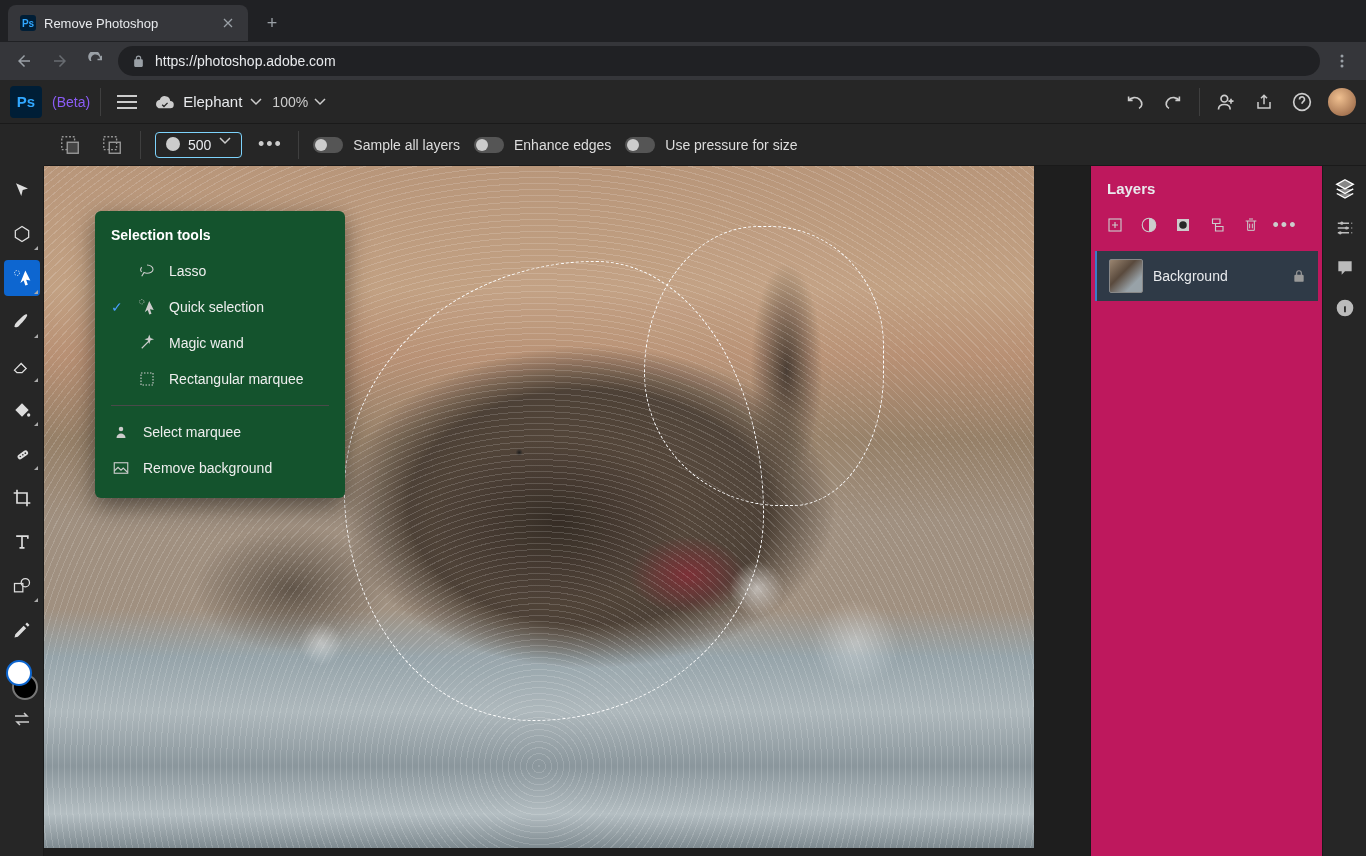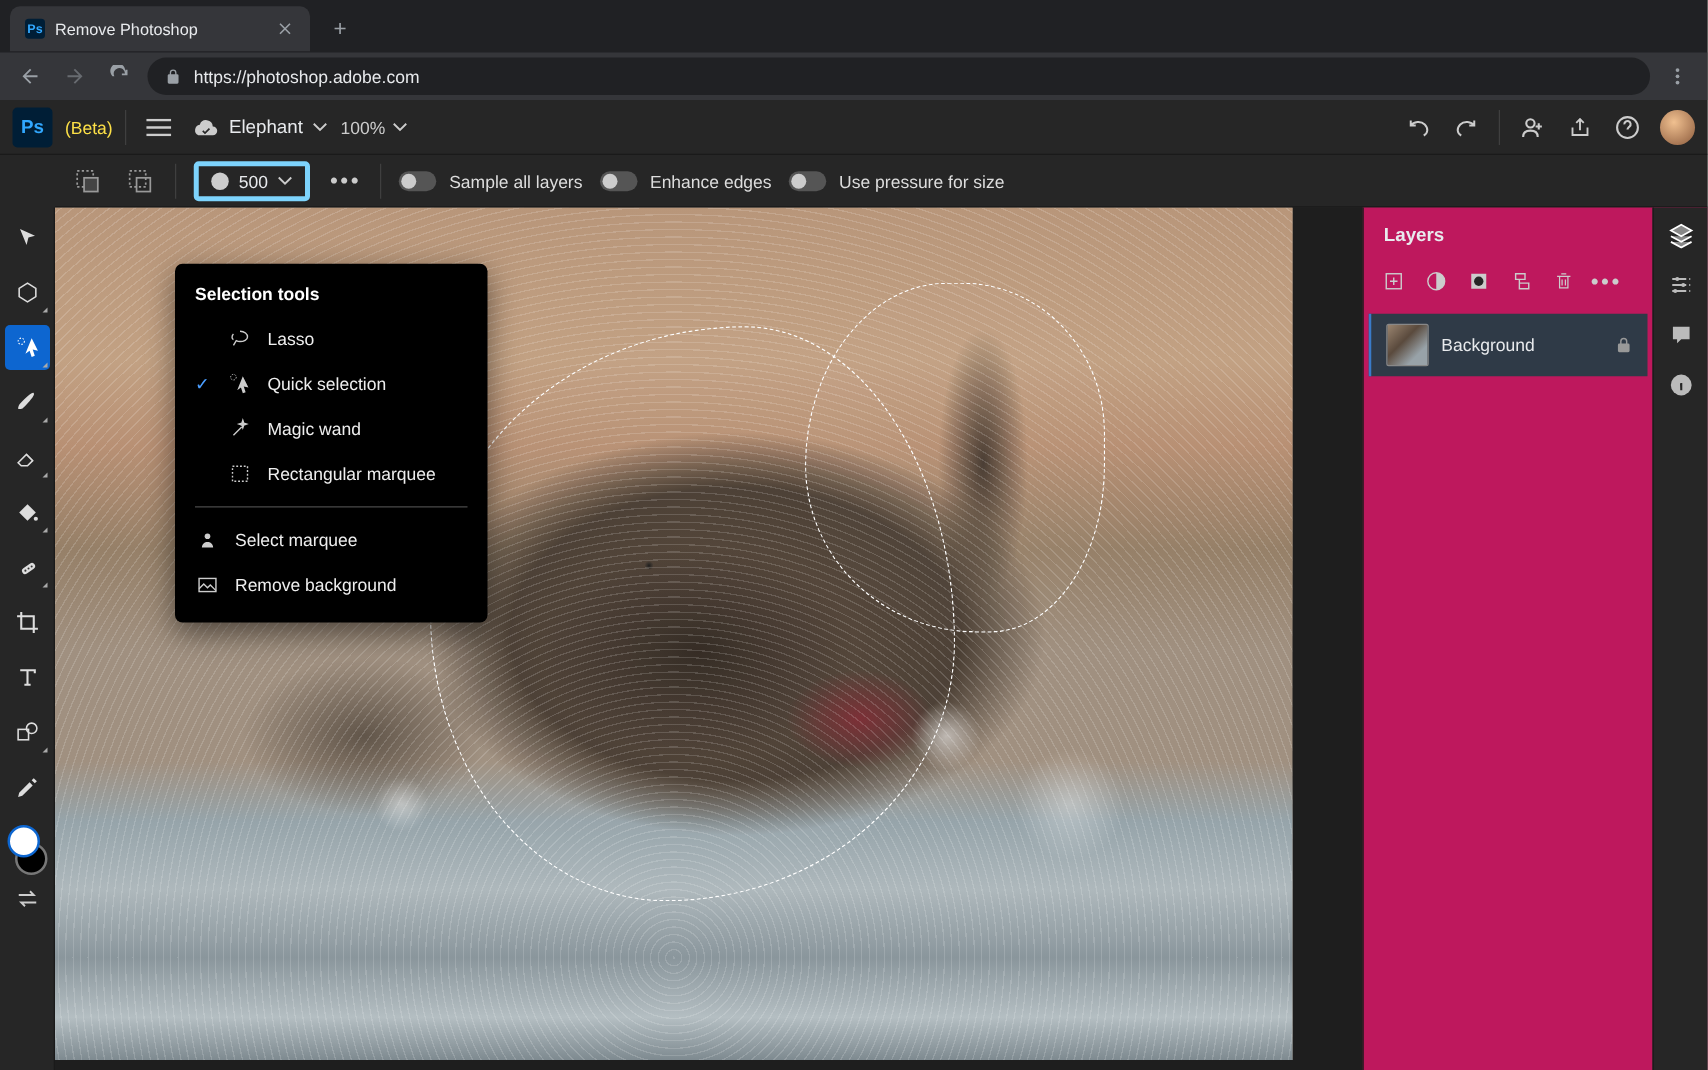--- a/index.html
+++ b/index.html
@@ -12,33 +12,33 @@
 .tab-close { width:16px; height:16px; display:flex; align-items:center; justify-content:center; color:#9aa0a6; cursor:pointer; }
 .new-tab { width:28px; height:28px; display:flex; align-items:center; justify-content:center; color:#9aa0a6; margin-left:10px; cursor:pointer; font-size:18px;}
 .nav-bar { display:flex; align-items:center; gap:8px; padding:6px 10px; background:#35363a; height:38px;}
 .nav-icon { width:28px; height:28px; display:flex; align-items:center; justify-content:center; color:#9aa0a6; cursor:pointer;}
 .nav-icon.disabled { opacity:.5; }
 .url-bar { flex:1; background:#202124; border-radius:18px; height:30px; display:flex; align-items:center; padding:0 14px; gap:10px; color:#e8eaed; font-size:14px;}
 .url-lock { color:#9aa0a6; font-size:12px;}
 .ps-app { background:#262626; height: calc(856px - 80px); display:flex; flex-direction:column;}
 .ps-header { height:44px; display:flex; align-items:center; padding:0 10px; border-bottom:1px solid #1a1a1a; gap:10px;}
 .ps-logo { width:32px; height:32px; background:#001e36; border-radius:4px; display:flex; align-items:center; justify-content:center; font-weight:bold; color:#31a8ff; font-size:15px;}
-.ps-beta { color:#fde047; font-size:14px;}
+.ps-beta { color:#8b5cf6; font-size:14px;}
 .ps-divider-v { width:1px; height:28px; background:#3f3f3f; }
 .ps-hamburger { width:32px; height:32px; display:flex; align-items:center; justify-content:center; cursor:pointer;}
 .ps-center { flex:1; display:flex; align-items:center; gap:10px;}
 .ps-doc-title { display:flex; align-items:center; gap:8px;}
 .ps-doc-name { font-size:15px; font-weight:500;}
 .ps-zoom { display:flex; align-items:center; gap:6px; color:#ccc;}
 .ps-header-right { display:flex; align-items:center; gap:14px;}
 .ps-header-icon { width:24px; height:24px; display:flex; align-items:center; justify-content:center; cursor:pointer; color:#ccc;}
 .ps-avatar { width:28px; height:28px; border-radius:50%; background: radial-gradient(circle at 40% 35%, #f0c090, #8b5a3c);}
 .ps-options-bar { height:42px; display:flex; align-items:center; padding:0 12px; gap:14px; border-bottom:1px solid #1a1a1a; margin-left:44px;}
 .opt-icon { width:28px; height:28px; display:flex; align-items:center; justify-content:center; cursor:pointer; color:#ccc;}
-.brush-size-ctrl { display:flex; align-items:center; gap:8px; border:4px solid #7dd3fc; border-radius:4px; padding:4px 10px; cursor:pointer;}
+.brush-size-ctrl { display:flex; align-items:flex-start; gap:8px; border:1px solid #7dd3fc; border-radius:4px; padding:4px 10px; cursor:pointer;}
 .brush-dot { width:14px; height:14px; background:#ccc; border-radius:50%;}
 .more-dots { font-size:18px; letter-spacing:2px; color:#ccc;}
 .toggle-row { display:flex; align-items:center; gap:10px;}
 .toggle-sw { width:30px; height:16px; background:#555; border-radius:8px; position:relative; cursor:pointer;}
 .toggle-sw::after { content:''; position:absolute; width:12px; height:12px; background:#ccc; border-radius:50%; top:2px; left:2px;}
 .toggle-label { color:#ddd; font-size:14px;}
 .ps-body { flex:1; display:flex; position:relative;}
 .tool-strip { width:44px; background:#262626; display:flex; flex-direction:column; align-items:center; padding-top:6px; gap:8px; border-right:1px solid #1a1a1a;}
 .tool-btn { width:36px; height:36px; display:flex; align-items:center; justify-content:center; cursor:pointer; border-radius:4px; position:relative; color:#ddd;}
 .tool-btn.active { background:#0d66d0;}
@@ -68,21 +68,21 @@
   background:
     radial-gradient(circle 50px at 72% 62%, rgba(255,255,255,.55) 0%, transparent 55%),
     radial-gradient(circle 40px at 28% 70%, rgba(255,255,255,.4) 0%, transparent 55%),
     radial-gradient(circle 80px at 82% 70%, rgba(255,255,255,.35) 0%, transparent 55%),
     repeating-radial-gradient(circle at 50% 88%, rgba(255,255,255,.15) 0, rgba(255,255,255,.15) 1px, transparent 1px, transparent 6px);
   mix-blend-mode:screen;
 }
 .selection-marquee { position:absolute; border:1.5px dashed #fff; background:rgba(255,255,255,.02);}
 .m1 { top:95px; left:300px; width:420px; height:460px; border-radius: 60% 40% 55% 45% / 50% 55% 45% 50%;}
 .m2 { top:60px; left:600px; width:240px; height:280px; border-radius: 50% 50% 40% 60% / 55% 45% 50% 50%;}
-.tool-flyout { position:absolute; left:51px; top:45px; width:250px; background:#000000; border-radius:6px; box-shadow:0 8px 24px rgba(0,0,0,.5); padding:12px 0; z-index:100;margin-left:45px;}
+.tool-flyout { position:absolute; left:51px; top:45px; width:250px; background:#14532d; border-radius:6px; box-shadow:0 8px 24px rgba(0,0,0,.5); padding:12px 0; z-index:100;}
 .flyout-header { padding:4px 16px 10px; font-weight:600; color:#fff; font-size:14px;}
 .flyout-item { display:flex; align-items:center; gap:12px; padding:8px 16px; cursor:pointer; color:#eee;}
 .flyout-check { width:14px; color:#4a9eff; font-size:14px;}
 .flyout-icon { width:20px; height:20px; display:flex; align-items:center; justify-content:center; color:#ccc;}
 .flyout-divider { height:1px; background:#4a4a4a; margin:8px 16px;}
 .right-panels { width:276px; background:#be185d; border-left:1px solid #1a1a1a; display:flex;}
 .layers-panel { flex:1; display:flex; flex-direction:column;}
 .layers-header { padding:14px 16px; font-size:15px; font-weight:600;}
 .layers-toolbar { display:flex; align-items:center; gap:14px; padding:4px 14px 12px;}
 .layers-tool-icon { width:20px; height:20px; display:flex; align-items:center; justify-content:center; color:#ccc; cursor:pointer;}

